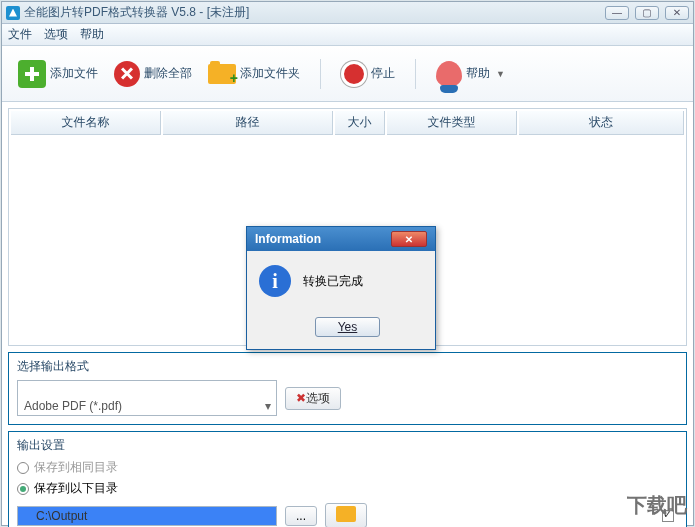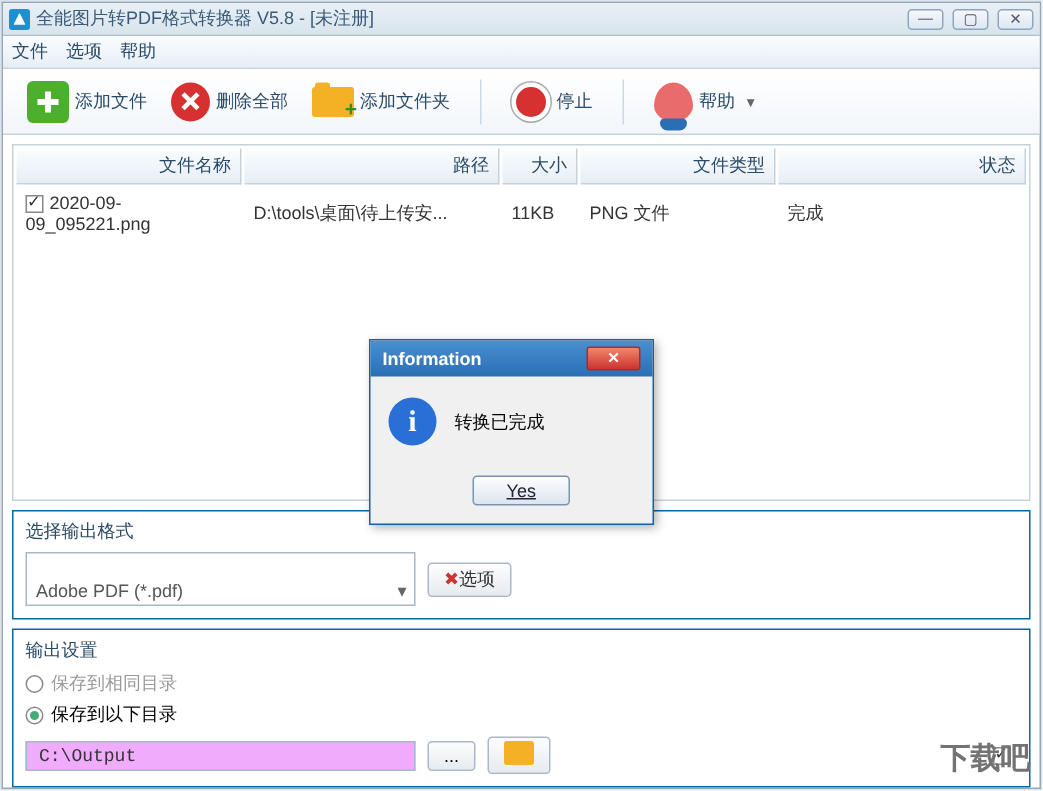--- a/index.html
+++ b/index.html
@@ -6,55 +6,55 @@
 body { background: #dce5ea; width: 695px; height: 527px; overflow: hidden; }
 .window { border: 1px solid #96a8b8; background: #fff; width: 693px; height: 525px; margin: 1px; }
 .titlebar { height: 22px; background: linear-gradient(#e8f0f6, #d8e4ec); border-bottom: 1px solid #b0c0d0; display: flex; align-items: center; padding: 0 4px; }
 .titlebar-icon { width: 14px; height: 14px; background: #1e90d0; border-radius: 2px; margin-right: 4px; position: relative; }
 .titlebar-icon::after { content: ""; position: absolute; inset: 3px; background: #fff; clip-path: polygon(50% 0, 100% 100%, 0 100%); }
 .titlebar-text { color: #3a5a78; font-size: 12px; flex: 1; }
 .win-controls { display: flex; gap: 6px; }
 .win-btn { width: 24px; height: 14px; border: 1px solid #8fa6bc; border-radius: 3px; background: linear-gradient(#f4f8fb,#dde8f0); display: flex; align-items: center; justify-content: center; color: #556; font-size: 10px; cursor: pointer;}
 .menubar { height: 22px; background: linear-gradient(#fafdff,#e6eef5); border-bottom: 1px solid #c4d2de; display: flex; align-items: center; padding: 0 6px; gap: 12px; }
 .menubar span { color: #2a4a68; cursor: pointer; }
-.toolbar { height: 44px; background: linear-gradient(#fff,#f2f6fa); border-bottom: 1px solid #c4d2de; display: flex; align-items: center; padding: 4px 8px; }
+.toolbar { height: 56px; background: linear-gradient(#fff,#f2f6fa); border-bottom: 1px solid #c4d2de; display: flex; align-items: center; padding: 4px 8px; }
 .tool-item { display: flex; align-items: center; gap: 4px; padding: 4px 8px; cursor: pointer; color: #2a4a68; }
 .tool-sep { width: 1px; height: 30px; background: #cdd8e2; margin: 0 12px; }
 .icon { width: 28px; height: 28px; display: inline-flex; align-items: center; justify-content: center; }
 .icon-plus { background: #4caf2e; border-radius: 4px; position: relative;}
 .icon-plus::before { content:""; position:absolute; width:14px; height:4px; background:#fff; }
 .icon-plus::after { content:""; position:absolute; width:4px; height:14px; background:#fff;}
 .icon-folder { width:28px; height:20px; background:#f5b126; border-radius:2px; position:relative; }
 .icon-folder::before { content:""; position:absolute; top:-3px; left:2px; width:10px; height:4px; background:#f5b126; border-radius:2px 2px 0 0;}
 .icon-folder::after{content:"+"; position:absolute; right:-2px; bottom:-2px; color:#2f8f1f; font-weight:bold; font-size:14px;}
 .icon-delete { width:26px; height:26px; background:#d63030; border-radius:50%; position:relative;}
 .icon-delete::before,.icon-delete::after{content:"";position:absolute;width:14px;height:3px;background:#fff;top:11px;left:6px;}
 .icon-delete::before{transform:rotate(45deg);}
 .icon-delete::after{transform:rotate(-45deg);}
 .icon-stop { width:26px; height:26px; background:#d63030; border-radius:50%; border:3px solid #fff; box-shadow:0 0 0 1px #aaa;}
 .icon-help { width:26px; height:26px; background:#e96b6b; border-radius:50% 50% 50% 50% / 60% 60% 40% 40%; position:relative;}
 .icon-help::after{content:""; position:absolute; bottom:-6px; left:4px; width:18px; height:8px; background:#2a6fb5; border-radius:3px 3px 5px 5px;}
 .content { padding: 6px; }
 .table-wrap { height: 238px; border: 1px solid #c4d2de; overflow:hidden;}
 .table-wrap table { width:100%; border:none;}
-.table-wrap th { background: linear-gradient(#fafdff,#e6eef5); border-right: 1px solid #c4d2de; border-bottom: 1px solid #c4d2de; text-align: right; padding: 3px 6px; font-weight: normal; color: #2a4a68;}
+.table-wrap th { background: linear-gradient(#fafdff,#e6eef5); border-right: 1px solid #c4d2de; border-bottom: 1px solid #c4d2de; text-align: center; padding: 3px 6px; font-weight: normal; color: #2a4a68;}
 .table-wrap td { padding: 3px 6px; color: #333;}
 .chk { width:12px; height:12px; border:1px solid #888; display:inline-block; margin-right:4px; position:relative; vertical-align:middle; background:#fff;}
 .chk.checked::after{content:"✓"; position:absolute; top:-3px; left:0; font-size:11px; color:#333;}
 .section { border: 1px solid #0369a1; margin-top: 6px; padding: 6px 8px 8px; position:relative; background:#fff;}
 .section-title { color: #2a4a68; position:relative; top:-1px; margin-bottom:4px;}
 .select { border:1px solid #aab8c5; padding:18px 20px 2px 6px; width:260px; background:#fff; color:#555; position:relative; display:inline-block;}
 .select::after{content:"▾"; position:absolute; right:5px; color:#666;}
 .btn { border:1px solid #aab8c5; background:linear-gradient(#fdfdfd,#e6eaef); padding:2px 10px; border-radius:3px; cursor:pointer; color:#333;}
 .btn-x{color:#c33;}
 .radio { width:12px; height:12px; border:1px solid #888; border-radius:50%; display:inline-block; margin-right:5px; vertical-align:middle; position:relative; background:#fff;}
 .radio.sel::after{content:""; position:absolute; inset:2px; background:#4a7; border-radius:50%;}
 .disabled{color:#999;}
 .out-row{display:flex; align-items:center; gap:8px; margin-top:6px;}
-.path-input{border:1px solid #aab8c5; padding:2px 8px; width:260px; background:#f0abfc; color:#333;font-family:Liberation Mono, monospace;}
+.path-input{border:1px solid #aab8c5; padding:2px 18px; width:260px; background:#3b82f6; color:#333;}
 .mini-btn{border:1px solid #aab8c5; background:linear-gradient(#fdfdfd,#e6eaef); padding:2px 10px; border-radius:3px; cursor:pointer;}
 .mini-folder{width:20px; height:16px; background:#f5b126; border-radius:2px; display:inline-block;}
 .dialog{position:absolute; left:246px; top:226px; width:190px; background:#f0f0f0; border:1px solid #1a5fa0; box-shadow:2px 2px 6px rgba(0,0,0,.3);}
 .dialog-title{background:linear-gradient(#4a8fd0,#2a6fb5); color:#fff; padding:4px 8px; font-weight:bold; display:flex; justify-content:space-between; align-items:center;}
 .dialog-close{width:36px; height:16px; background:linear-gradient(#e86,#c33); border:1px solid #933; border-radius:2px; display:flex; align-items:center; justify-content:center; color:#fff; font-size:10px; cursor:pointer;}
 .dialog-body{padding:14px 12px; display:flex; align-items:center; gap:12px;}
 .info-icon{width:32px; height:32px; background:#2a6fd5; border-radius:50%; display:flex; align-items:center; justify-content:center; color:#fff; font-weight:bold; font-size:20px; font-family:Georgia,serif;}
 .dialog-footer{padding:6px 12px 12px; text-align:center;}
 .dialog-btn{border:1px solid #7a93b0; background:linear-gradient(#fdfdfd,#dce5ef); padding:2px 22px; border-radius:3px; cursor:pointer; text-decoration:underline; color:#223;margin-left:13px;}
 .watermark{position:absolute; right:8px; bottom:8px; color:#737373; font-size:20px; font-weight:bold; pointer-events:none;}
@@ -111,27 +111,20 @@
     <div class="table-wrap">
       <table>
         <tbody>
             <tr>
           <th style="width:150px">文件名称</th>
           <th style="width:170px">路径</th>
           <th style="width:50px">大小</th>
           <th style="width:130px">文件类型</th>
           <th>状态</th>
         </tr>
-        <tr>
-          <td><span class="chk checked"></span><span>2020-09-09_095221.png</span></td>
-          <td>D:\tools\桌面\待上传安...</td>
-          <td>11KB</td>
-          <td>PNG 文件</td>
-          <td>完成</td>
-        </tr>
       </tbody>
         </table>
     </div>
 
     <div class="section">
       <div class="section-title">选择输出格式</div>
       <div style="display:flex;gap:8px;align-items:center">
         <div class="select">Adobe PDF (*.pdf)</div>
         <button class="btn"><span class="btn-x">✖</span><span>选项</span></button>
       </div>

